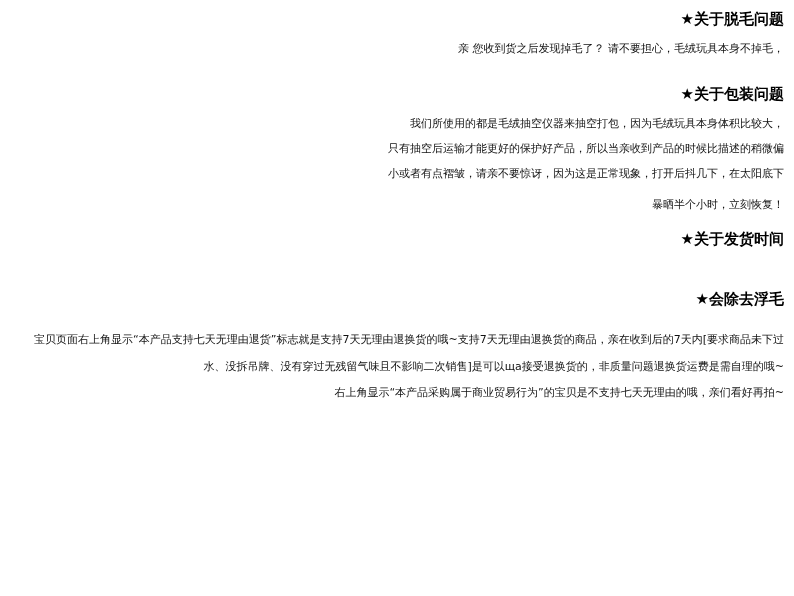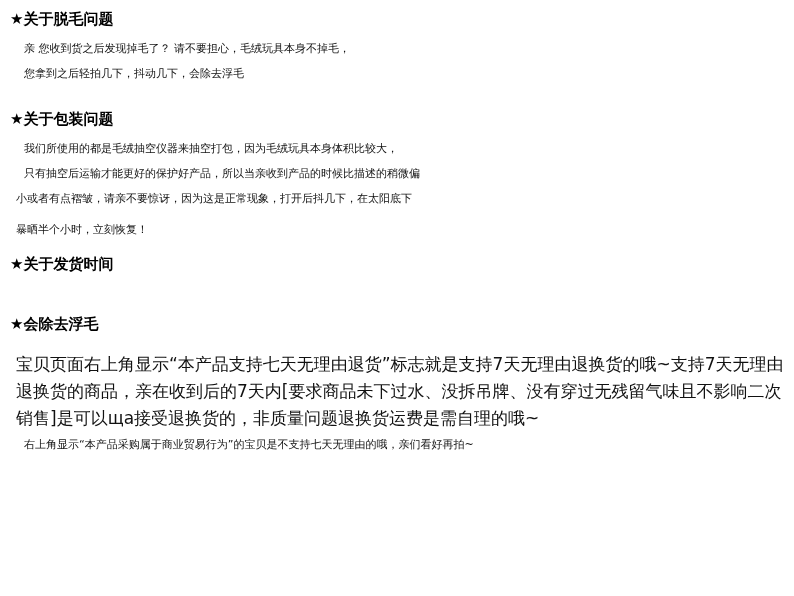--- a/index.html
+++ b/index.html
@@ -13,20 +13,21 @@
     font-family: "DejaVu Sans", "Liberation Sans", sans-serif;
     color: #1a1a1a;
     overflow: hidden;
   }
   .page {
     position: relative;
     width: 794px;
     height: 456px;
     box-sizing: border-box;
     padding: 8px 10px 8px 10px;
+    text-align: right;
   }
   .section {
     margin: 0;
   }
   .heading {
     font-size: 15px;
     font-weight: bold;
     line-height: 22px;
     color: #000000;
     margin: 0;
@@ -43,40 +44,39 @@
     padding-left: 14px;
   }
   .indent2 {
     padding-left: 6px;
   }
   .gap-sm { height: 6px; }
   .gap-md { height: 11px; }
   .gap-lg { height: 16px; }
   .gap-xl { height: 22px; }
   .para {
-    font-size: 17px;
+    font-size: 11px;
     line-height: 27px;
     color: #111111;
     padding-left: 6px;
     margin: 0;
   }
   .wrapline {
     white-space: normal;
   }
 </style>
 </head>
 <body>
 
 <div class="page">
 
   <div class="section">
     <div class="heading">★关于脱毛问题</div>
     <div class="gap-sm"></div>
     <div class="line indent1">亲 您收到货之后发现掉毛了？ 请不要担心，毛绒玩具本身不掉毛，</div>
-    <div class="line indent1">您拿到之后轻拍几下，抖动几下，会除去浮毛</div>
   </div>
 
   <div class="gap-md"></div>
 
 
   <div class="gap-md"></div>
 
   <div class="section">
     <div class="heading">★关于包装问题</div>
     <div class="gap-sm"></div>

